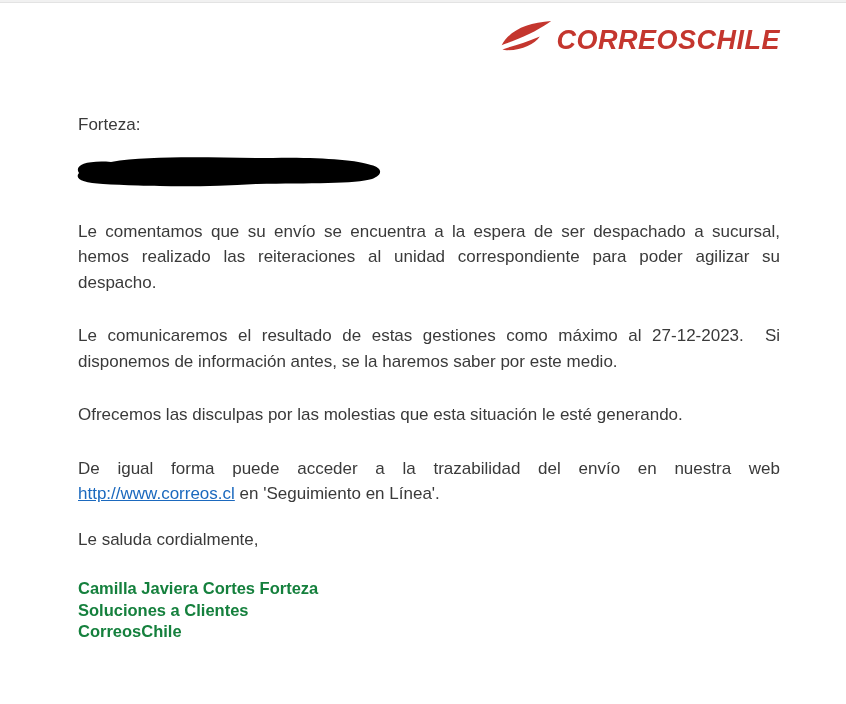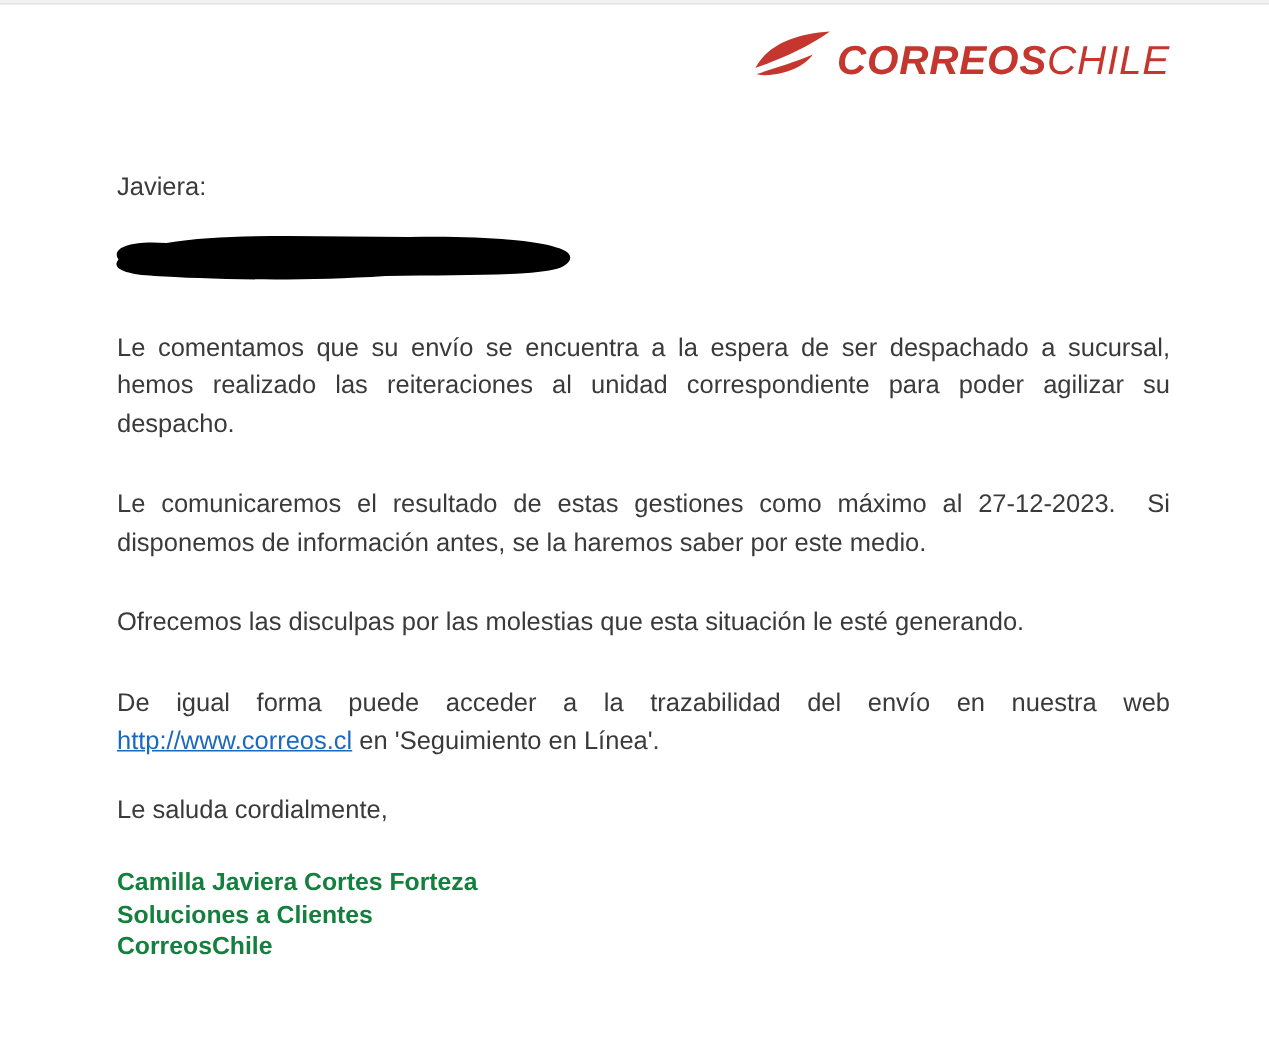--- a/index.html
+++ b/index.html
@@ -14,21 +14,21 @@
     height: 3px; background: #f1f1f1; border-bottom: 1px solid #e3e3e3;
   }
   .logo {
     position: absolute; top: 22px; right: 66px;
     display: flex; align-items: center; gap: 2px;
     color: #C4362E;
   }
   .logo .swoosh { width: 52px; height: 40px; margin-right: 2px; margin-top: -4px; }
   .logo .brand { font-style: italic; font-size: 27px; letter-spacing: 0.5px; white-space: nowrap; }
   .logo .brand .b1 { font-weight: 800; }
-  .logo .brand .b2 { font-weight: 400; }
+  .logo .brand .b2 { font-weight: 700; }
   .letter {
     position: absolute; top: 112px; left: 78px; width: 702px;
     color: #3a3a3a; font-size: 17px; line-height: 25.5px;
   }
   .salutation { line-height: 25.5px; }
   .name-redaction { display: block; margin: 15px 0 0 -13px; width: 322px; height: 38px; }
   .para { text-align: justify; margin-top: 28px; }
   .para.first { margin-top: 31px; }
   .inline-redaction {
     display: inline-block; width: 124px; height: 21px;
@@ -49,21 +49,21 @@
 <div class="logo">
   <svg class="swoosh" viewBox="0 0 64 44" xmlns="http://www.w3.org/2000/svg" aria-hidden="true">
     <path fill="#C4362E" d="M2 31 C 12 12, 34 3, 63 1 C 52 9, 36 18, 15 26 C 10 28, 5 30, 2 31 Z"></path>
     <path fill="#C4362E" d="M3 36 C 18 31, 33 27, 49 20 C 43 29, 28 36.5, 10 37 C 7 37, 4.5 36.7, 3 36 Z"></path>
   </svg>
   <span class="brand"><span class="b1">CORREOS</span><span class="b2">CHILE</span></span>
 </div>
 
 <div class="letter">
 
-  <div class="salutation">Javiera:</div>
+  <div class="salutation">Forteza:</div>
 
   <svg class="name-redaction" viewBox="0 0 322 38" xmlns="http://www.w3.org/2000/svg" aria-hidden="true">
     <path fill="#000000" d="M14 20 C 9 13, 20 7, 46 9 C 88 2, 150 5, 208 5 C 252 4, 292 7, 306 12 C 318 15, 318 22, 307 26 C 291 31, 244 30, 192 31 C 132 35, 72 33, 38 31 C 18 30, 9 26, 14 20 Z"></path>
   </svg>
 
 
   <p class="para">Le comentamos que su envío se encuentra a la espera de ser despachado a sucursal, hemos realizado las reiteraciones al unidad correspondiente para poder agilizar su despacho.</p>
 
   <p class="para">Le comunicaremos el resultado de estas gestiones como máximo al 27-12-2023.&nbsp; Si disponemos de información antes, se la haremos saber por este medio.</p>
 

